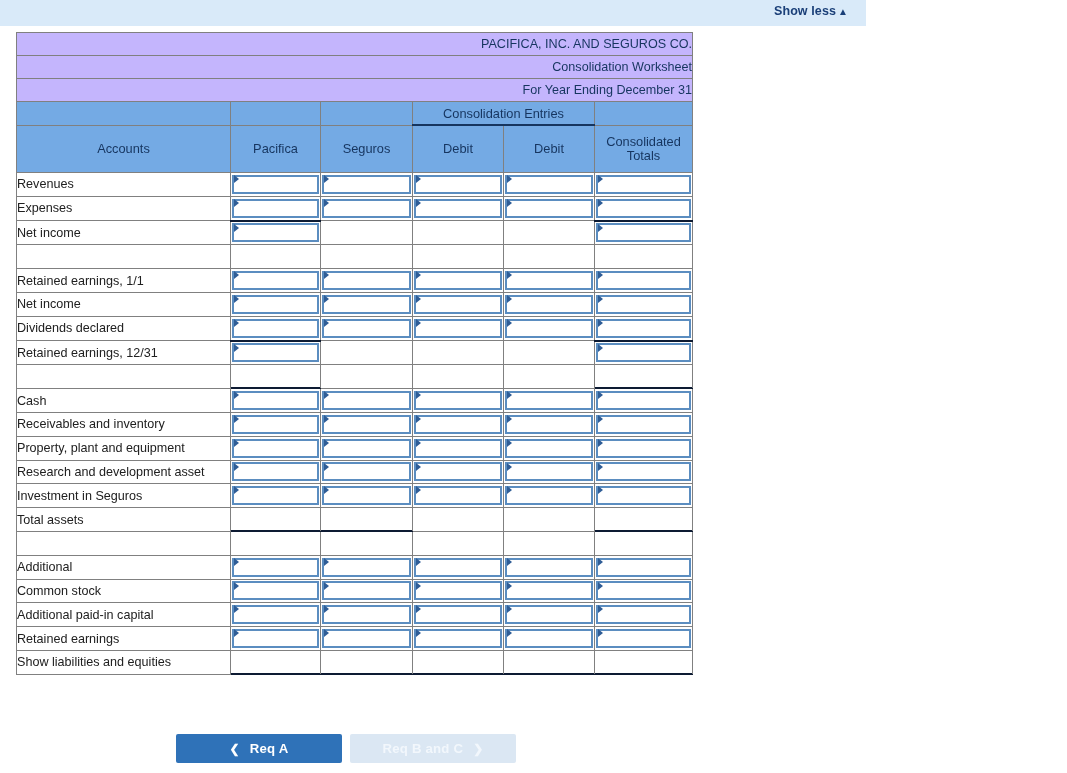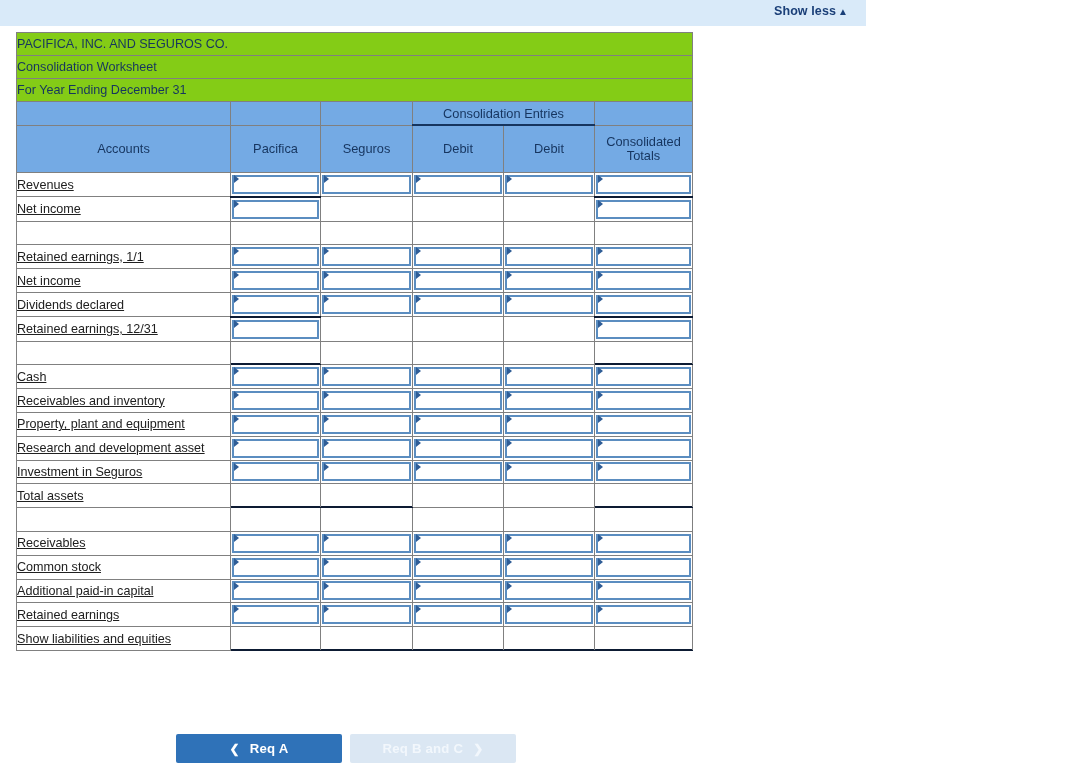--- a/index.html
+++ b/index.html
@@ -58,23 +58,23 @@
     font-size: 12.4px;
     color: #1f3864;
   }
   table.sheet td {
     border: 1px solid #808080;
     padding: 0;
     vertical-align: middle;
   }
 
   .hdr {
-    background: #84cc16;
+    background: #c4b5fd;
     color: #16355f;
-    text-align: left;
+    text-align: right;
     font-size: 12.6px;
     height: 22px;
     margin-top: 36px;
   }
   .hdr-title { height: 22px; }
   .hdr-blank { background: #74aae4; }
   .hdr-group {
     background: #74aae4;
     color: #16355f;
     text-align: center;
@@ -92,21 +92,20 @@
   }
 
   
   tr.datarow td { height: 22.8px; }
   td.label {
     text-align: left;
     padding-left: 5px;
     color: #202020;
     font-size: 12.6px;
     white-space: nowrap;
-    text-decoration: underline;
   }
   td.cell { position: relative; }
 
   
   .inputbox {
     position: relative;
     display: block;
     box-sizing: border-box;
     width: calc(100% - 2px);
     height: 19px;
@@ -244,20 +243,43 @@
             <td class="cell">
               <span class="marker"></span>
               <input class="inputbox" type="text" placeholder="" style="">
             </td>
             <td class="cell">
               <span class="marker"></span>
               <input class="inputbox" type="text" placeholder="" style="">
             </td>
           </tr>
           <tr class="datarow">
+            <td class="label">Expenses</td>
+            <td class="cell">
+              <span class="marker"></span>
+              <input class="inputbox" type="text" placeholder="" style="">
+            </td>
+            <td class="cell">
+              <span class="marker"></span>
+              <input class="inputbox" type="text" placeholder="" style="">
+            </td>
+            <td class="cell">
+              <span class="marker"></span>
+              <input class="inputbox" type="text" placeholder="" style="">
+            </td>
+            <td class="cell">
+              <span class="marker"></span>
+              <input class="inputbox" type="text" placeholder="" style="">
+            </td>
+            <td class="cell">
+              <span class="marker"></span>
+              <input class="inputbox" type="text" placeholder="" style="">
+            </td>
+          </tr>
+          <tr class="datarow">
             <td class="label">Net income</td>
             <td class="cell single-top">
               <span class="marker"></span>
               <input class="inputbox" type="text" placeholder="" style="">
             </td>
             <td class="cell"></td>
             <td class="cell"></td>
             <td class="cell"></td>
             <td class="cell single-top">
               <span class="marker"></span>
@@ -488,21 +510,21 @@
           </tr>
           <tr class="datarow spacer">
             <td class="label"></td>
             <td class="cell"></td>
             <td class="cell"></td>
             <td class="cell"></td>
             <td class="cell"></td>
             <td class="cell"></td>
           </tr>
           <tr class="datarow">
-            <td class="label">Receivables</td>
+            <td class="label">Additional</td>
             <td class="cell">
               <span class="marker"></span>
               <input class="inputbox" type="text" placeholder="" style="">
             </td>
             <td class="cell">
               <span class="marker"></span>
               <input class="inputbox" type="text" placeholder="" style="">
             </td>
             <td class="cell">
               <span class="marker"></span>

